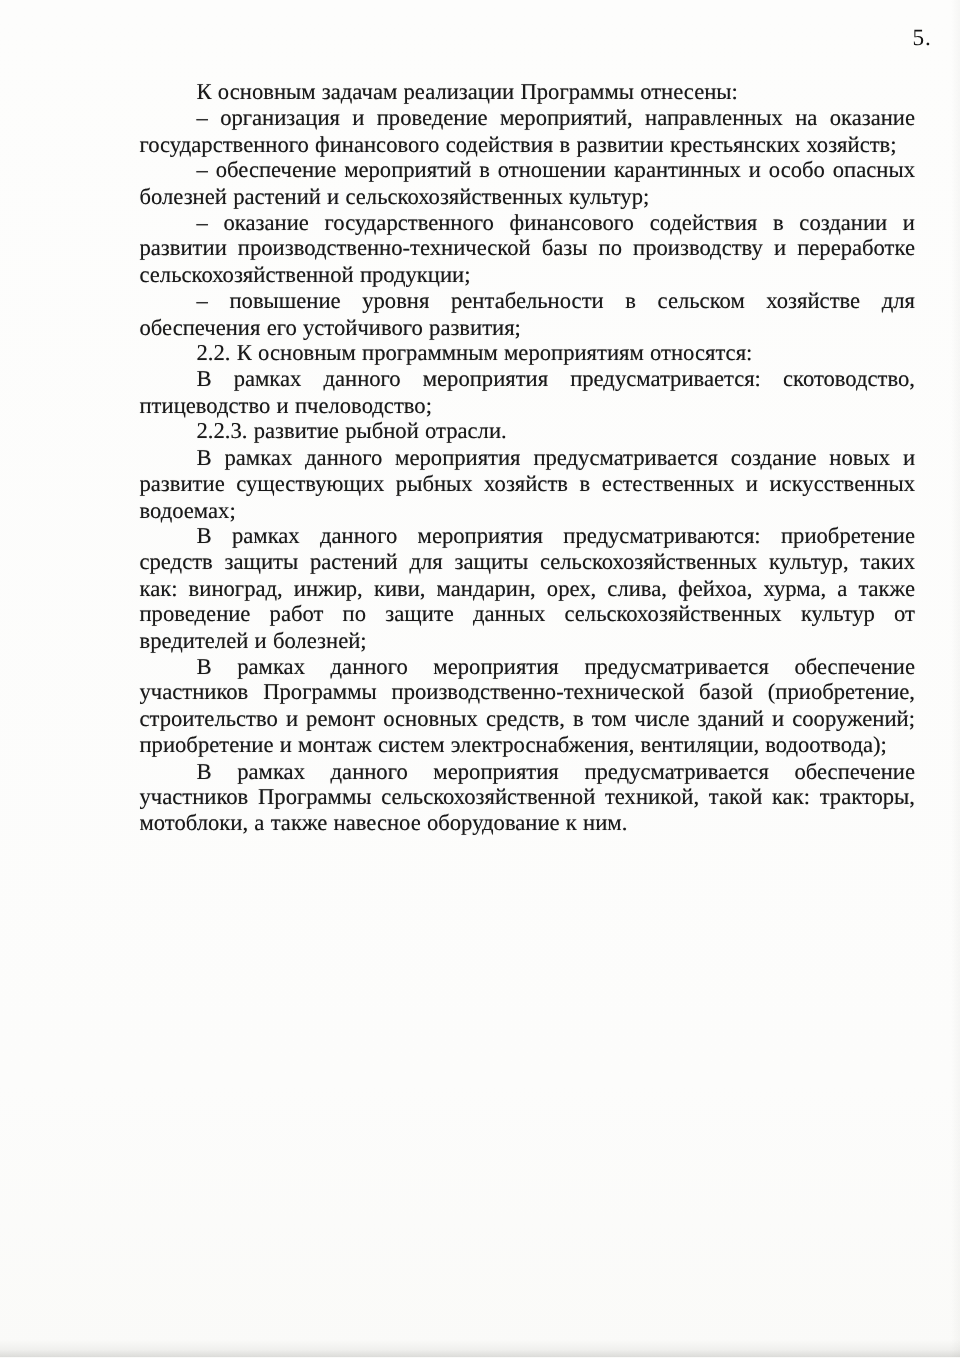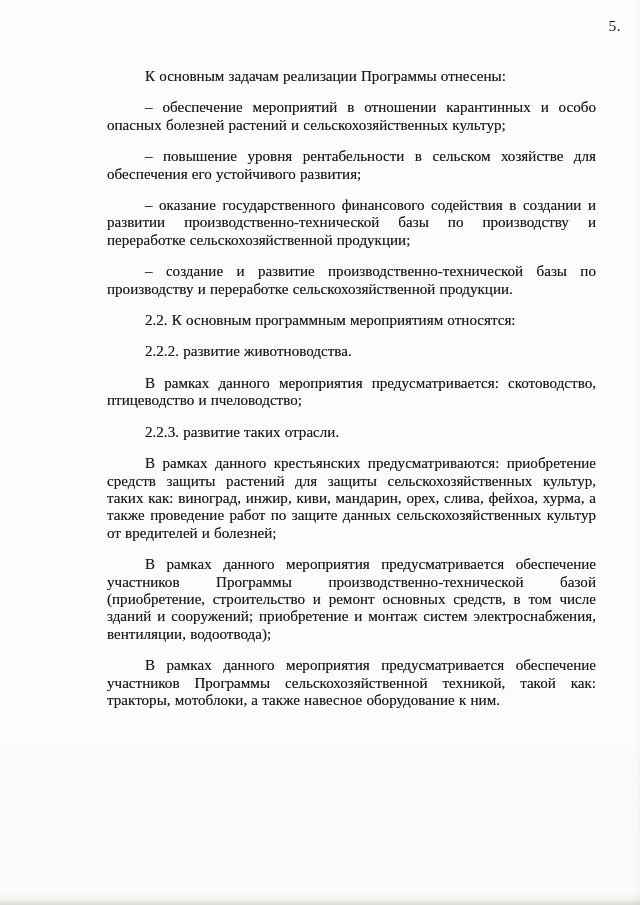--- a/index.html
+++ b/index.html
@@ -30,21 +30,21 @@
     left: 93px;
     width: 517px;
     font-size: 15.1px;
     line-height: 17.4px;
     text-align: justify;
     color: #191919;
     text-shadow: 0 0 0.45px rgba(20,20,20,0.55);
     word-spacing: 0.4px;
   }
   .doc-body p {
-    margin: 14px;
+    margin: 0;
     padding: 0;
     text-indent: 38px;
     hyphens: none;
   }
   .scan-shadow-bottom {
     position: absolute;
     left: 0;
     right: 0;
     bottom: 0;
     height: 12px;
@@ -68,29 +68,29 @@
 </style>
 </head>
 <body>
 
 <div class="page">
 
   <div class="page-number">5.</div>
 
   <div class="doc-body">
     <p>К основным задачам реализации Программы отнесены:</p>
+    <p>– организация и проведение мероприятий, направленных на оказание государственного финансового содействия в развитии крестьянских хозяйств;</p>
     <p>– обеспечение мероприятий в отношении карантинных и особо опасных болезней растений и сельскохозяйственных культур;</p>
+    <p>– оказание государственного финансового содействия в создании и развитии производственно-технической базы по производству и переработке сельскохозяйственной продукции;</p>
     <p>– повышение уровня рентабельности в сельском хозяйстве для обеспечения его устойчивого развития;</p>
-    <p>– оказание государственного финансового содействия в создании и развитии производственно-технической базы по производству и переработке сельскохозяйственной продукции;</p>
-    <p>– создание и развитие производственно-технической базы по производству и переработке сельскохозяйственной продукции.</p>
     <p>2.2. К основным программным мероприятиям относятся:</p>
-    <p>2.2.2. развитие животноводства.</p>
     <p>В рамках данного мероприятия предусматривается: скотоводство, птицеводство и пчеловодство;</p>
-    <p>2.2.3. развитие таких отрасли.</p>
-    <p>В рамках данного крестьянских предусматриваются: приобретение средств защиты растений для защиты сельскохозяйственных культур, таких как: виноград, инжир, киви, мандарин, орех, слива, фейхоа, хурма, а также проведение работ по защите данных сельскохозяйственных культур от вредителей и болезней;</p>
+    <p>2.2.3. развитие рыбной отрасли.</p>
+    <p>В рамках данного мероприятия предусматривается создание новых и развитие существующих рыбных хозяйств в естественных и искусственных водоемах;</p>
+    <p>В рамках данного мероприятия предусматриваются: приобретение средств защиты растений для защиты сельскохозяйственных культур, таких как: виноград, инжир, киви, мандарин, орех, слива, фейхоа, хурма, а также проведение работ по защите данных сельскохозяйственных культур от вредителей и болезней;</p>
     <p>В рамках данного мероприятия предусматривается обеспечение участников Программы производственно-технической базой (приобретение, строительство и ремонт основных средств, в том числе зданий и сооружений; приобретение и монтаж систем электроснабжения, вентиляции, водоотвода);</p>
     <p>В рамках данного мероприятия предусматривается обеспечение участников Программы сельскохозяйственной техникой, такой как: тракторы, мотоблоки, а также навесное оборудование к ним.</p>
   </div>
 
   <div class="scan-shadow-right"></div>
   <div class="scan-shadow-bottom"></div>
 
 </div>
 
 </body></html>

